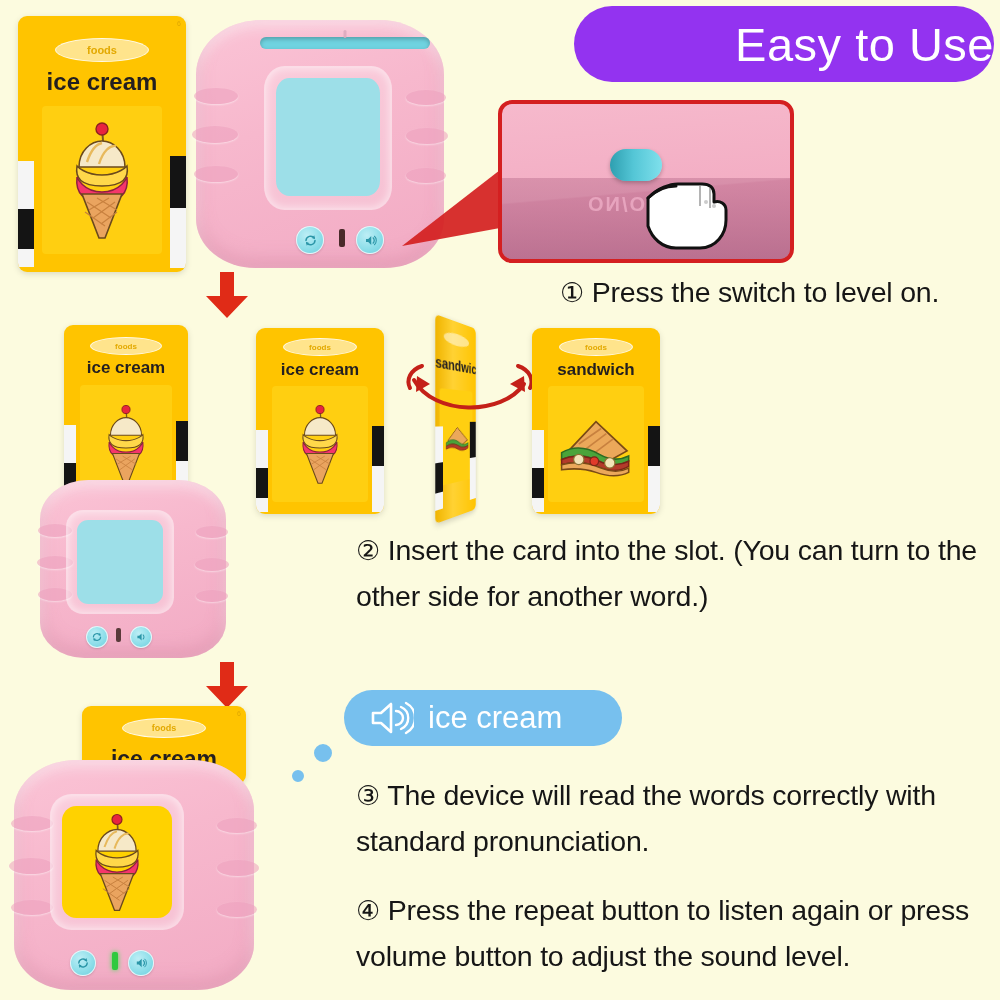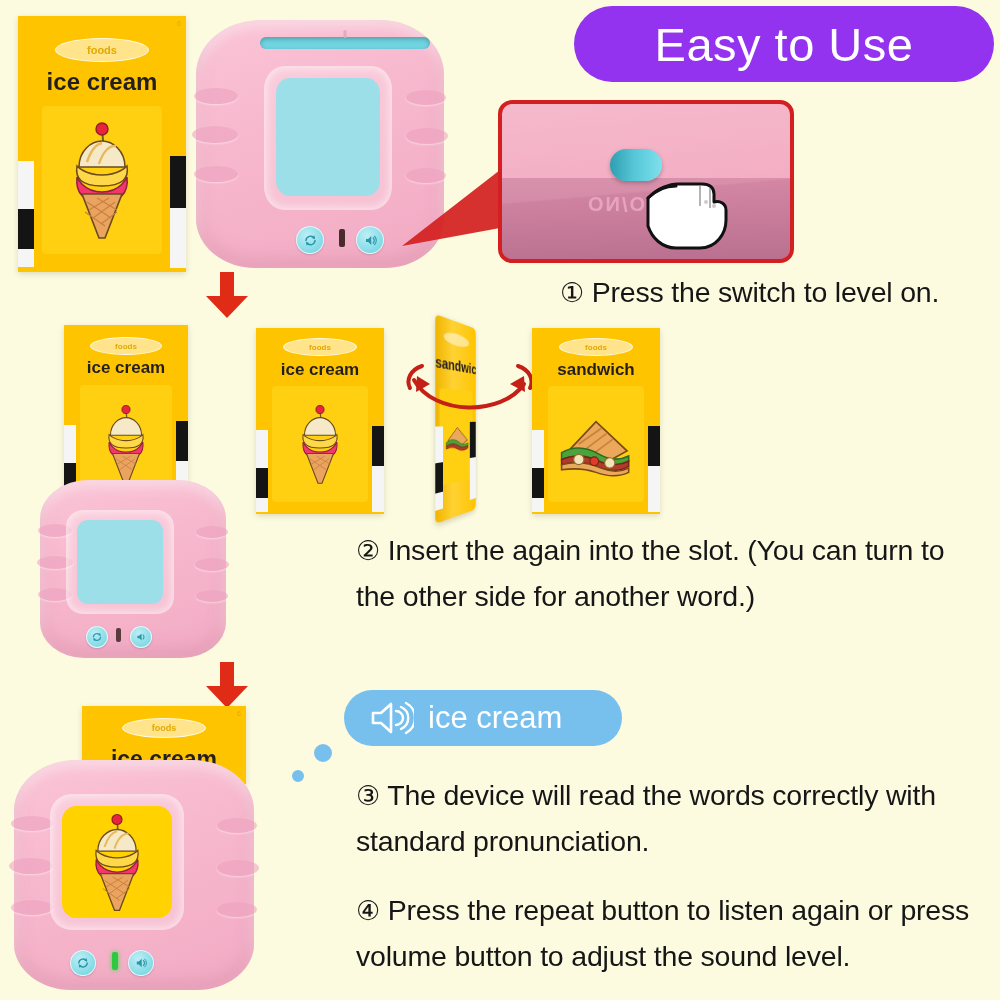--- a/index.html
+++ b/index.html
@@ -10,27 +10,27 @@
     overflow:hidden;
     position:relative;
   }
   .stage{position:absolute;left:0;top:0;width:1000px;height:1000px;}
   .abs{position:absolute;}
 
   
   .banner{
     left:574px;top:6px;width:420px;height:76px;
     background:#9333f0;border-radius:40px;
-    display:flex;align-items:center;justify-content:center;
+    display:flex;align-items:center;justify-content:flex-end;
     color:#ffffff;font-size:47px;font-weight:400;letter-spacing:.5px;
   }
 
   
   .card{
-    background:#ffc400;border-radius:0;
+    background:#ffc400;border-radius:9px;
     box-shadow:0 2px 6px rgba(0,0,0,.13);
     overflow:hidden;
   }
   .card-inner{position:absolute;left:0;top:0;width:100%;height:100%;}
   .card-tag{
     position:absolute;left:50%;transform:translateX(-50%);
     background:rgba(255,255,255,.55);border:1px solid rgba(255,255,255,.8);
     border-radius:50%;
     display:flex;align-items:center;justify-content:center;
     color:#e3a900;font-weight:700;
@@ -366,21 +366,21 @@
         <div class="blk" style="top:38px;height:30px;"></div>
       </div>
       <div class="strip" style="right:0;top:98px;width:12px;height:86px;">
         <div class="blk" style="top:0px;height:40px;"></div>
       </div>
     </div>
   </div>
 
   <div class="step" style="left:356px;top:528px;width:630px;">
     <span class="num">②</span>
-    <span>Insert the again into the slot. (You can turn</span>
+    <span>Insert the card into the slot. (You can turn</span>
     <span>to the other side for another word.)</span>
   </div>
 
   <svg class="abs darrow" style="left:198px;top:662px;width:58px;height:48px;">
     <path d="M22 0 L36 0 L36 24 L50 24 L29 46 L8 24 L22 24 Z" fill="#e02b17"></path>
   </svg>
 
   <div class="abs card" style="left:82px;top:706px;width:164px;height:78px;">
     <div class="card-inner">
       <div class="card-tag" style="top:12px;width:82px;height:18px;font-size:9px;">

